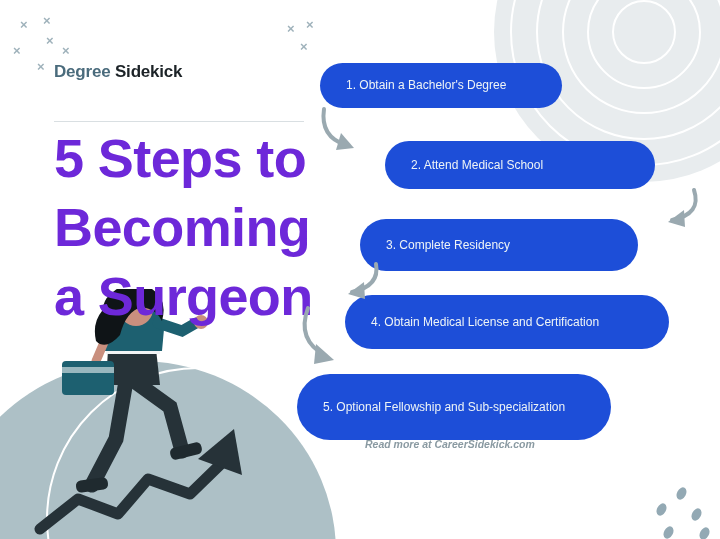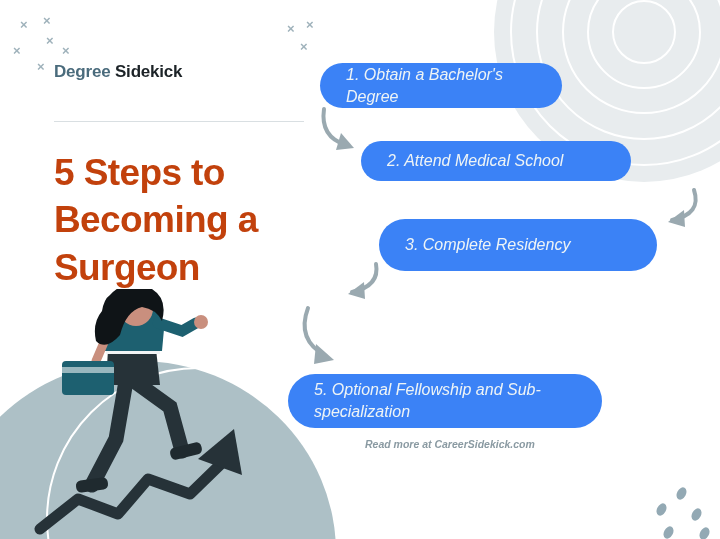--- a/index.html
+++ b/index.html
@@ -109,51 +109,50 @@
     left: 54px;
     top: 121px;
     width: 250px;
     height: 1px;
     background: #d9dfe2;
   }
 
   .headline {
     position: absolute;
     left: 54px;
-    top: 149px;
+    top: 124px;
     width: 272px;
     margin: 0;
-    font-size: 37px;
+    font-size: 54px;
     line-height: 1.28;
     font-weight: 700;
     letter-spacing: -0.6px;
-    color: #c2410c;
+    color: #6d28d9;
   }
 
   
   .steps { position: absolute; inset: 0; }
   .step {
     position: absolute;
     box-sizing: border-box;
-    background: #3b82f6;
+    background: #1d4ed8;
     border-radius: 40px;
     color: #eef4f6;
-    font-size: 16px;
+    font-size: 12px;
     line-height: 1.35;
     font-weight: 400;
     display: flex;
     align-items: center;
     padding: 8px 26px;
-    font-style: italic;
   }
   .step-1 { left: 320px; top: 63px;  width: 242px; height: 45px; }
-  .step-2 { left: 361px; top: 141px; width: 270px; height: 40px; }
-  .step-3 { left: 379px; top: 219px; width: 278px; height: 52px; }
+  .step-2 { left: 385px; top: 141px; width: 270px; height: 48px; }
+  .step-3 { left: 360px; top: 219px; width: 278px; height: 52px; }
   .step-4 { left: 345px; top: 295px; width: 324px; height: 54px; }
-  .step-5 { left: 288px; top: 374px; width: 314px; height: 54px; }
+  .step-5 { left: 297px; top: 374px; width: 314px; height: 66px; }
 
   
   .arrow { position: absolute; }
 
   .footnote {
     position: absolute;
     left: 365px;
     top: 438px;
     margin: 0;
     font-size: 10.5px;
@@ -245,20 +244,23 @@
   <div class="steps">
     <div class="step step-1">
       <span>1. Obtain a Bachelor's Degree</span>
     </div>
     <div class="step step-2">
       <span>2. Attend Medical School</span>
     </div>
     <div class="step step-3">
       <span>3. Complete Residency</span>
     </div>
+    <div class="step step-4">
+      <span>4. Obtain Medical License and Certification</span>
+    </div>
     <div class="step step-5">
       <span>5. Optional Fellowship and Sub-specialization</span>
     </div>
   </div>
 
   <svg class="arrow" style="left:312px; top:105px;" width="74" height="52" viewBox="0 0 74 52">
     <path d="M12,4 Q8,32 34,40" fill="none" stroke="#9aa9b0" stroke-width="4" stroke-linecap="round"></path>
     <polygon points="29,28 42,43 24,45" fill="#9aa9b0"></polygon>
   </svg>
 

